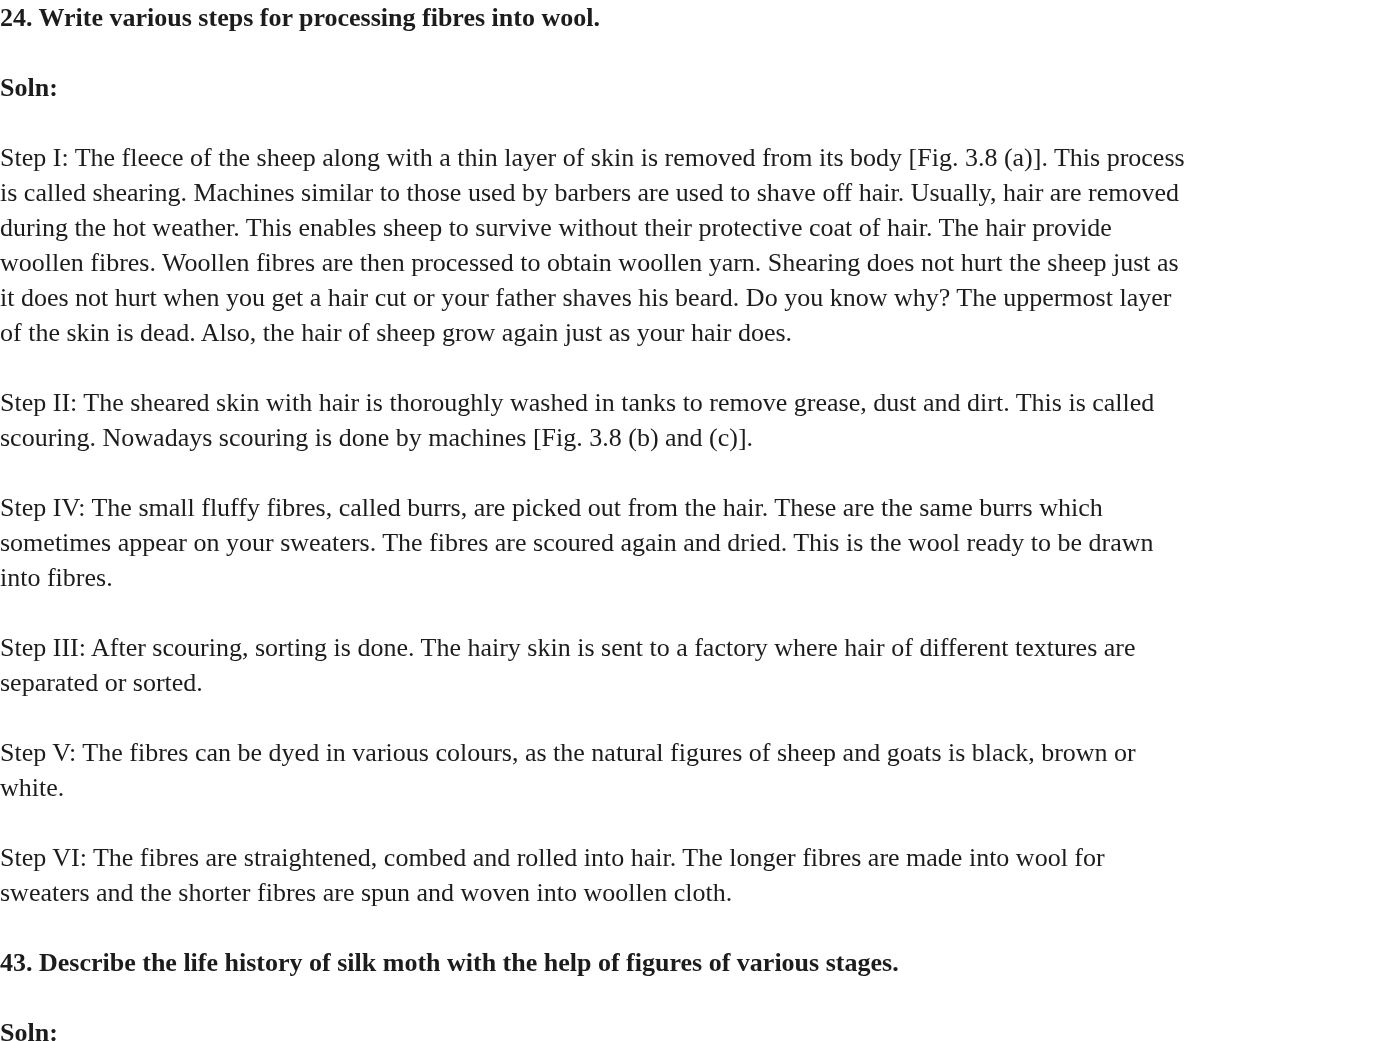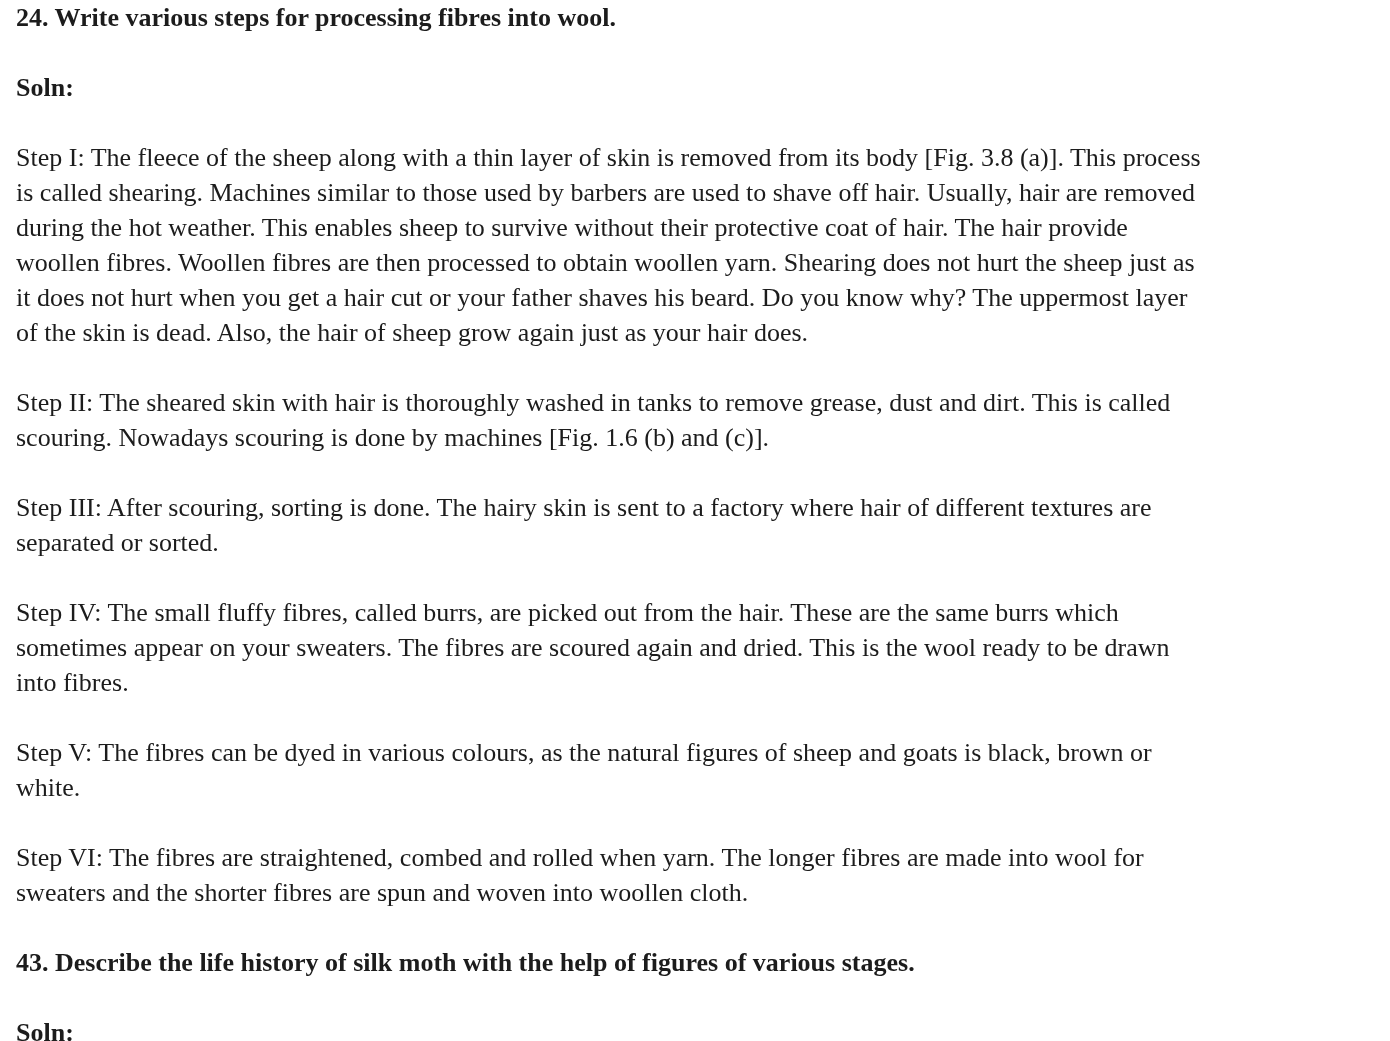--- a/index.html
+++ b/index.html
@@ -19,44 +19,43 @@
     height: 1041px;
     overflow: hidden;
   }
   .doc p {
     margin: 0 0 35px 0;
     font-size: 26px;
     line-height: 35px;
     white-space: pre;      
     overflow: hidden;
     text-align: left;
-    padding-left: 16px;
   }
   .doc p.heading {
     font-weight: bold;
   }
 </style>
 </head>
 <body style="background: rgb(255, 255, 255); color: rgb(28, 28, 28);">
 
 <main class="doc">
   <p class="heading">24. Write various steps for processing fibres into wool.</p>
   <p class="heading">Soln:</p>
   <p>Step I: The fleece of the sheep along with a thin layer of skin is removed from its body [Fig. 3.8 (a)]. This process
 is called shearing. Machines similar to those used by barbers are used to shave off hair. Usually, hair are removed
 during the hot weather. This enables sheep to survive without their protective coat of hair. The hair provide
 woollen fibres. Woollen fibres are then processed to obtain woollen yarn. Shearing does not hurt the sheep just as
 it does not hurt when you get a hair cut or your father shaves his beard. Do you know why? The uppermost layer
 of the skin is dead. Also, the hair of sheep grow again just as your hair does.</p>
   <p>Step II: The sheared skin with hair is thoroughly washed in tanks to remove grease, dust and dirt. This is called
-scouring. Nowadays scouring is done by machines [Fig. 1.6 (b) and (c)].</p>
-  <p>Step III: After scouring, sorting is done. The hairy skin is sent to a factory where hair of different textures are
-separated or sorted.</p>
+scouring. Nowadays scouring is done by machines [Fig. 3.8 (b) and (c)].</p>
   <p>Step IV: The small fluffy fibres, called burrs, are picked out from the hair. These are the same burrs which
 sometimes appear on your sweaters. The fibres are scoured again and dried. This is the wool ready to be drawn
 into fibres.</p>
+  <p>Step III: After scouring, sorting is done. The hairy skin is sent to a factory where hair of different textures are
+separated or sorted.</p>
   <p>Step V: The fibres can be dyed in various colours, as the natural figures of sheep and goats is black, brown or
 white.</p>
-  <p>Step VI: The fibres are straightened, combed and rolled when yarn. The longer fibres are made into wool for
+  <p>Step VI: The fibres are straightened, combed and rolled into hair. The longer fibres are made into wool for
 sweaters and the shorter fibres are spun and woven into woollen cloth.</p>
   <p class="heading">43. Describe the life history of silk moth with the help of figures of various stages.</p>
   <p class="heading">Soln:</p>
 </main>
 
 </body></html>

